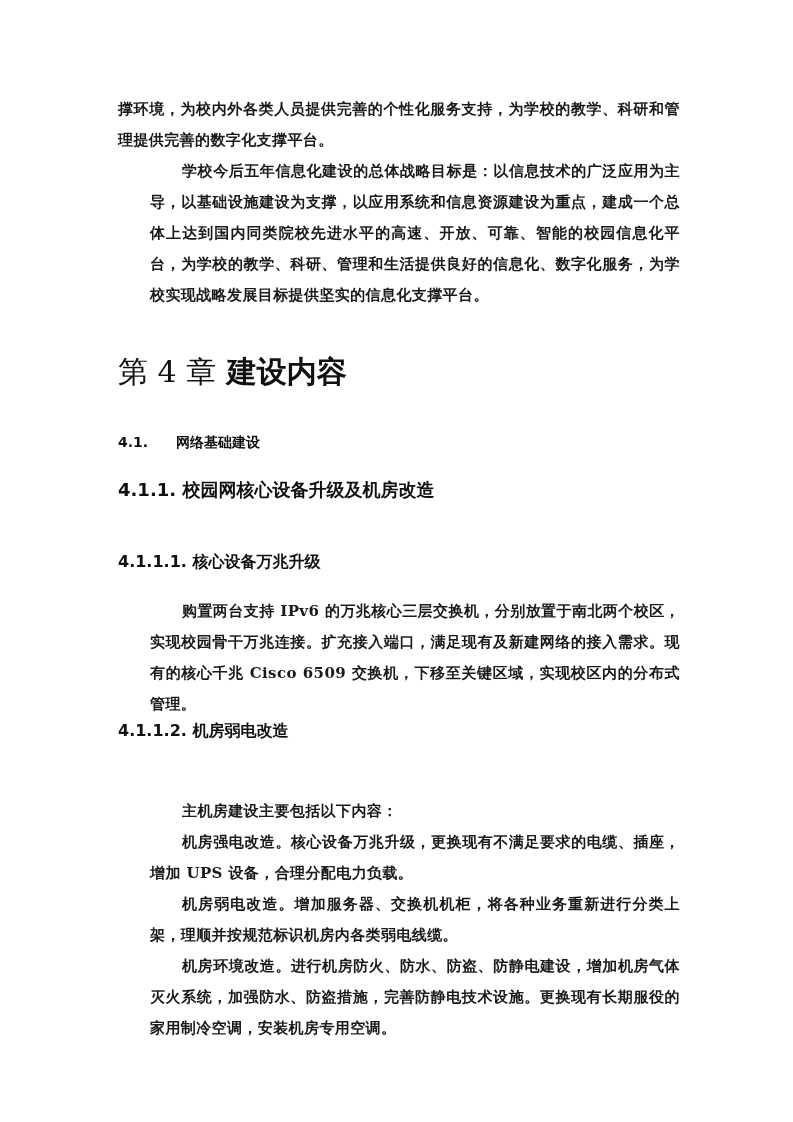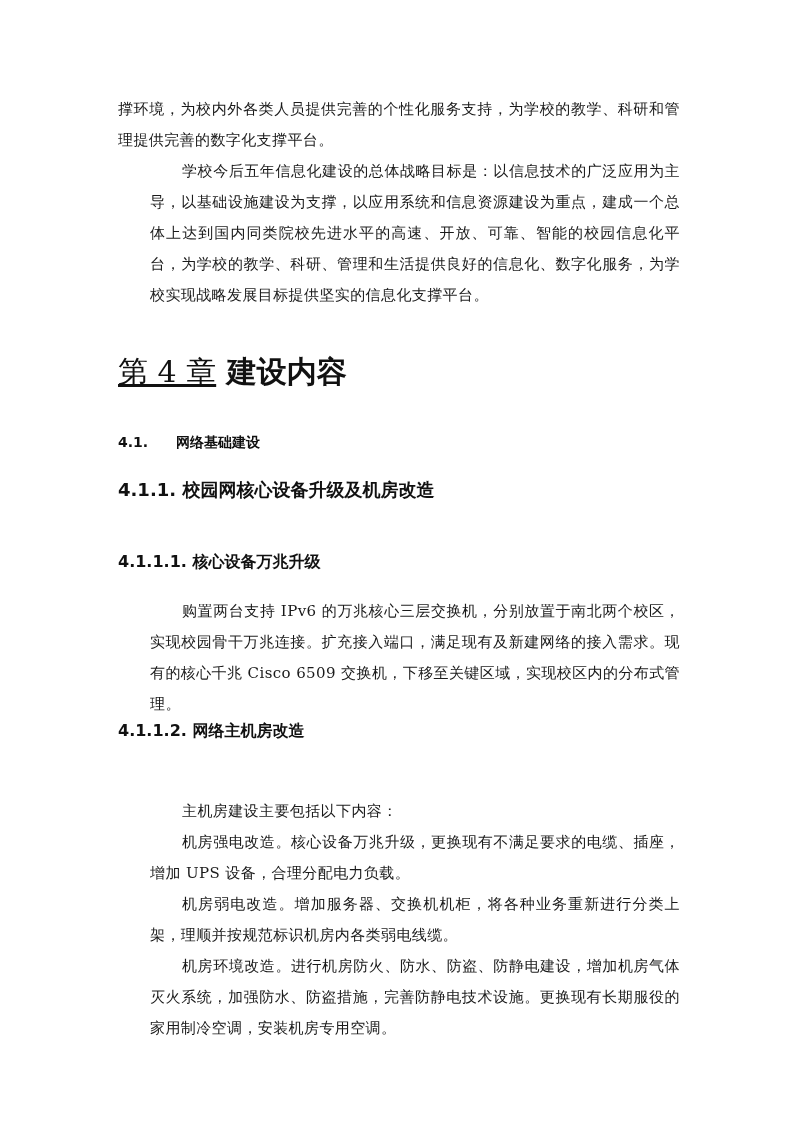--- a/index.html
+++ b/index.html
@@ -22,32 +22,33 @@
     }
     .p {
       font-family: "DejaVu Serif", "Liberation Serif", serif;
       font-size: 15px;
       line-height: 31px;
       margin: 0;
       text-align: justify;
       text-justify: inter-character;
       letter-spacing: 0.4px;
       color: #1a1a1a;
+      font-weight: bold;
     }
     .indent { text-indent: 32px; margin-left: 32px; }
     .h1 {
       font-family: "DejaVu Sans", "Liberation Sans", sans-serif;
       font-size: 30px;
       line-height: 40px;
       margin: 0;
       position: absolute;
       left: 0;
       color: #111111;
     }
-    .h1 .num { font-weight: normal; font-family: "DejaVu Serif", "Liberation Serif", serif; text-decoration: underline; }
+    .h1 .num { font-weight: normal; font-family: "DejaVu Serif", "Liberation Serif", serif; }
     .h1 .title { font-weight: bold; }
     .h2, .h3, .h4 {
       font-family: "DejaVu Sans", "Liberation Sans", sans-serif;
       font-weight: bold;
       margin: 0;
       position: absolute;
       left: 0;
       color: #111111;
     }
     .h2 { font-size: 14px; line-height: 24px; }
@@ -84,21 +85,21 @@
     <span>4.1.1.1.</span>
     <span>核心设备万兆升级</span>
   </h4>
 
   <div class="block" style="top:502px;">
     <p class="p indent">购置两台支持 IPv6 的万兆核心三层交换机，分别放置于南北两个校区，实现校园骨干万兆连接。扩充接入端口，满足现有及新建网络的接入需求。现有的核心千兆 Cisco 6509 交换机，下移至关键区域，实现校区内的分布式管理。</p>
   </div>
 
   <h4 class="h4" style="top:626px;">
     <span>4.1.1.2.</span>
-    <span>网络主机房改造</span>
+    <span>机房弱电改造</span>
   </h4>
 
   <div class="block" style="top:702px;">
     <p class="p indent">主机房建设主要包括以下内容：</p>
     <p class="p indent">机房强电改造。核心设备万兆升级，更换现有不满足要求的电缆、插座，增加 UPS 设备，合理分配电力负载。</p>
     <p class="p indent">机房弱电改造。增加服务器、交换机机柜，将各种业务重新进行分类上架，理顺并按规范标识机房内各类弱电线缆。</p>
     <p class="p indent">机房环境改造。进行机房防火、防水、防盗、防静电建设，增加机房气体灭火系统，加强防水、防盗措施，完善防静电技术设施。更换现有长期服役的家用制冷空调，安装机房专用空调。</p>
   </div>
 
 </div>

